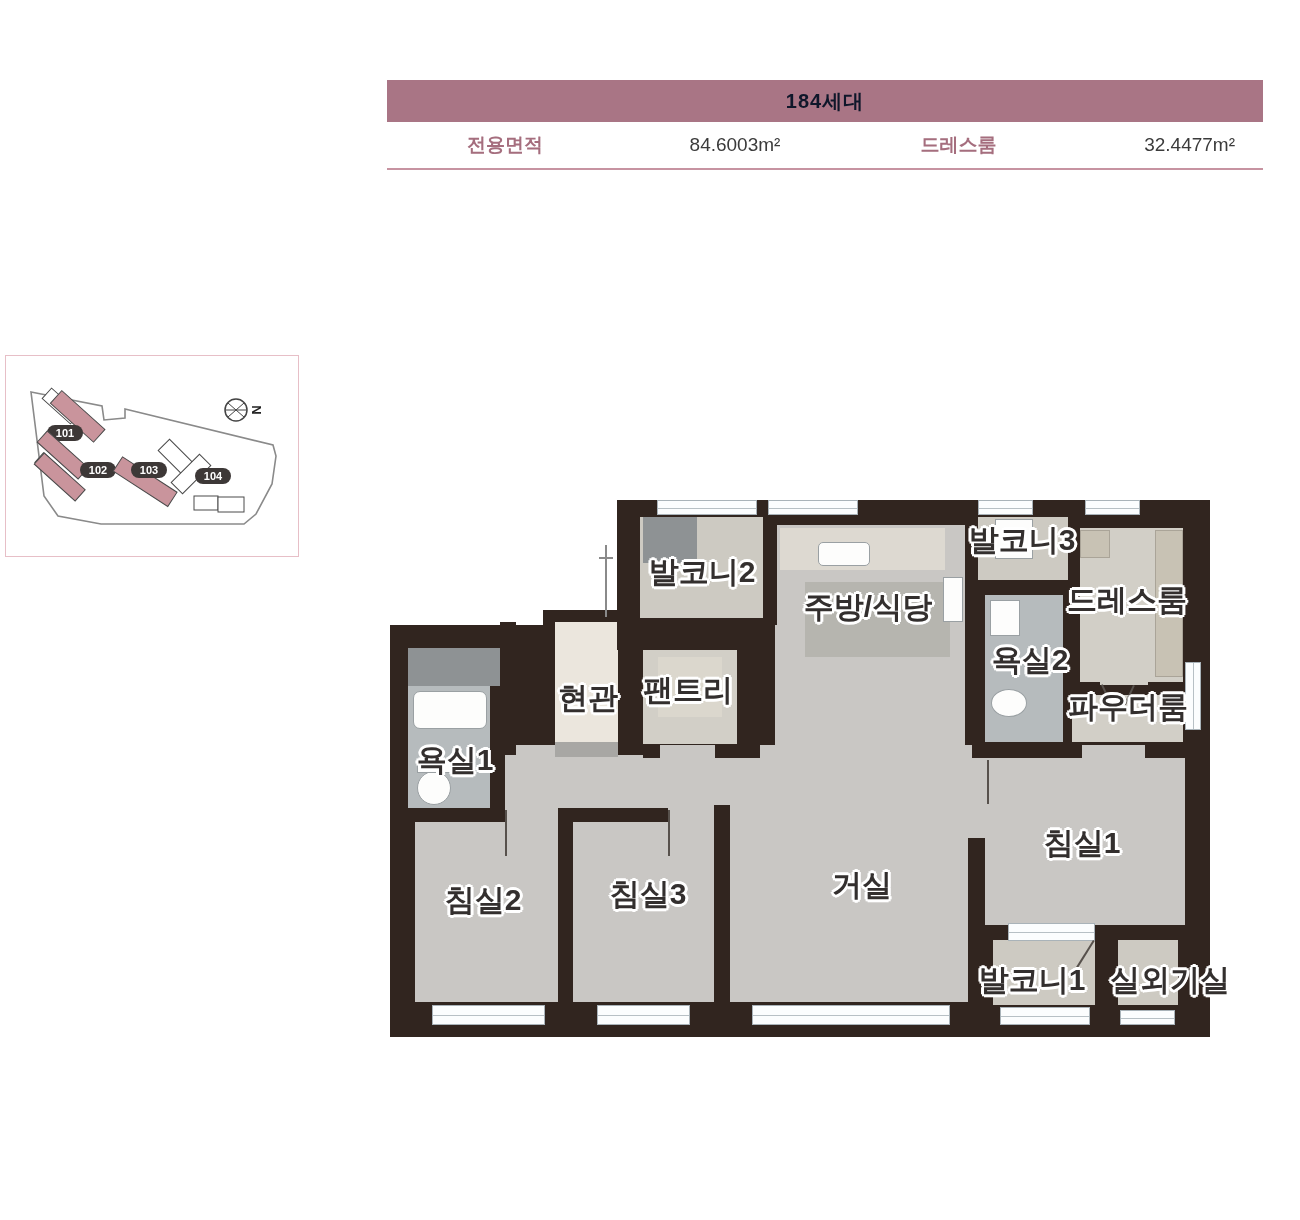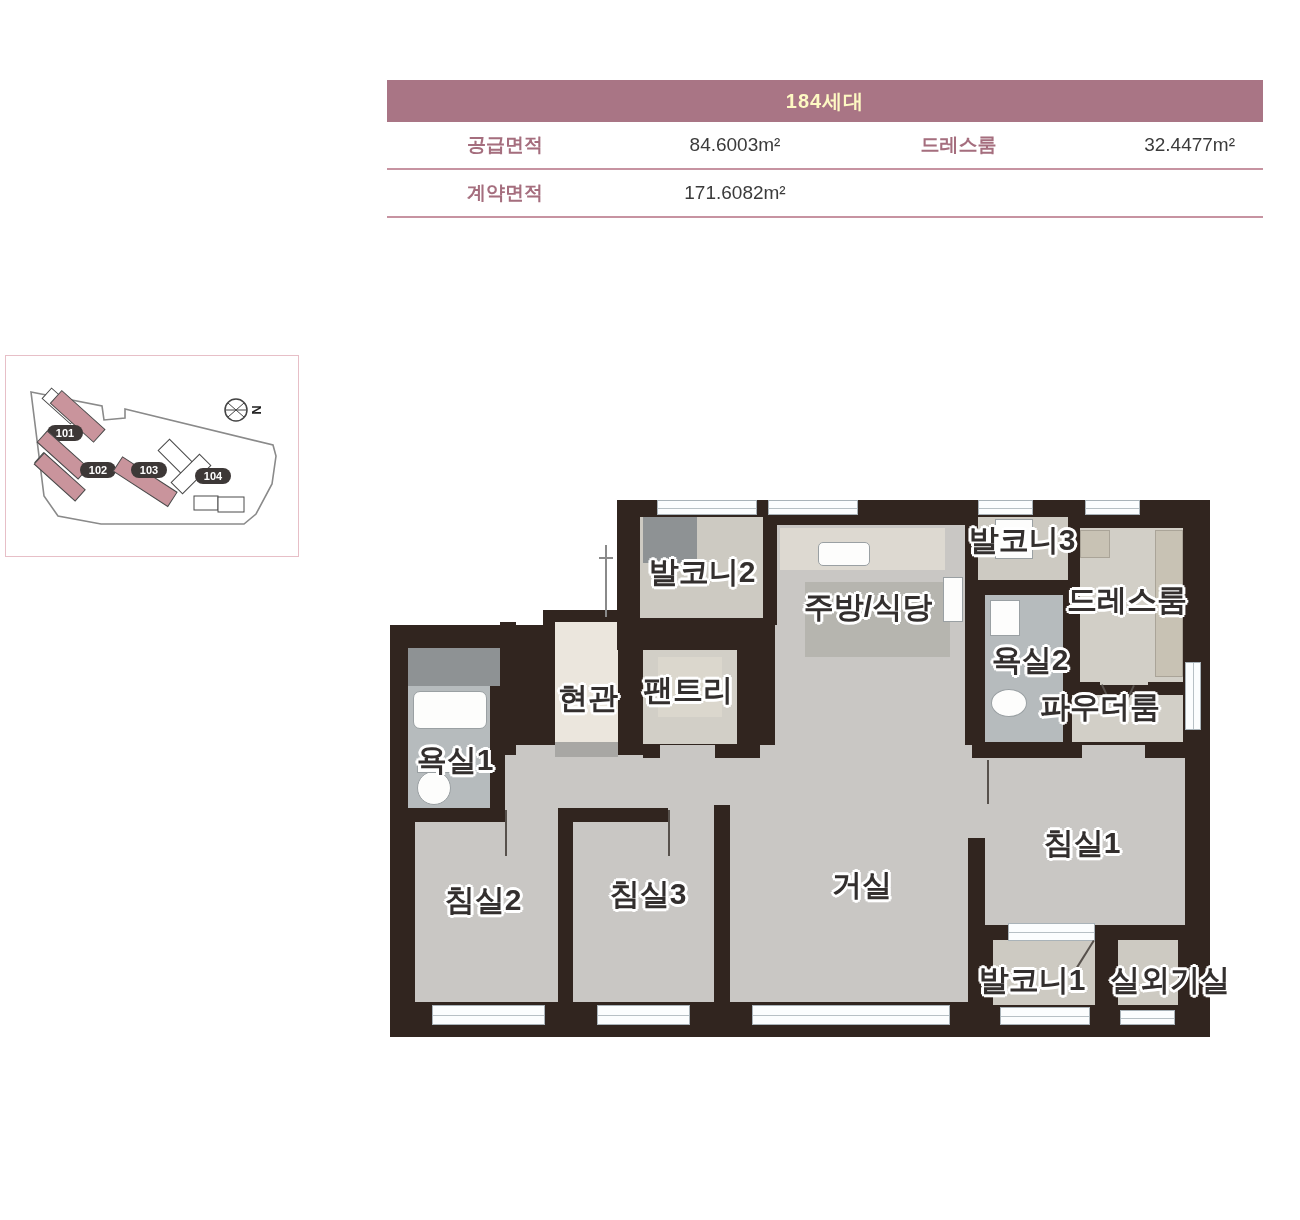--- a/index.html
+++ b/index.html
@@ -5,21 +5,21 @@
   html,body{margin:0;padding:0;background:#fff;}
   body{font-family:"Liberation Sans","DejaVu Sans",sans-serif;}
   #canvas{position:relative;width:1300px;height:1220px;background:#fff;overflow:hidden;}
 
   
   #title{position:absolute;left:10px;top:76px;color:#b17e8c;font-size:118px;font-weight:600;letter-spacing:-2px;line-height:1.15;}
   #title sup{font-size:52px;font-weight:700;position:relative;top:-8px;left:-6px;}
 
   
   #tbl{position:absolute;left:387px;top:80px;width:876px;}
-  #tbl .hdr{height:42px;background:#a97585;color:#fef9c3;font-size:20px;font-weight:700;
+  #tbl .hdr{height:42px;background:#a97585;color:#0f172a;font-size:20px;font-weight:700;
     display:flex;align-items:center;justify-content:center;letter-spacing:1px;}
   #tbl .row{display:flex;height:46px;border-bottom:2px solid #c793a1;font-size:19px;align-items:center;}
   #tbl .c{text-align:center;}
   #tbl .c1{width:236px;} #tbl .c2{width:224px;} #tbl .c3{width:223px;}
   #tbl .c4{width:193px;text-align:right;padding-right:28px;box-sizing:border-box;}
   #tbl .lab{color:#a56e7e;font-weight:700;}
   #tbl .val{color:#3b3b3b;}
 
   
   #sitemap{position:absolute;left:5px;top:355px;width:292px;height:200px;border:1px solid #e7bfc7;background:#fff;}
@@ -54,30 +54,24 @@
 </style>
 </head>
 <body>
 
 <div id="canvas">
 
 
   <div id="tbl">
     <div class="hdr">184세대</div>
     <div class="row">
-      <div class="c c1 lab">공급면적</div>
+      <div class="c c1 lab">전용면적</div>
       <div class="c c2 val">84.6003m²</div>
       <div class="c c3 lab">드레스룸</div>
       <div class="c4 val">32.4477m²</div>
-    </div>
-    <div class="row">
-      <div class="c c1 lab">계약면적</div>
-      <div class="c c2 val">171.6082m²</div>
-      <div class="c c3 lab"></div>
-      <div class="c4 val"></div>
     </div>
   </div>
 
   <div id="sitemap">
     <svg width="292" height="200" viewBox="0 0 292 200">
       <polygon points="25,36 96,50 98,64 119,62 119,53 267,89 270,100 266,128 250,158 238,168 95,168 52,160 38,140 25,36" fill="none" stroke="#8a8a8a" stroke-width="1.6"></polygon>
 
       <g>
         <rect x="36" y="43" width="38" height="14" fill="#ffffff" stroke="#4a4a4a" transform="rotate(42 55 50)"></rect>
         <rect x="43" y="52" width="58" height="17" fill="#c9949c" stroke="#4a4a4a" transform="rotate(42 72 60)"></rect>
@@ -203,21 +197,21 @@
     <div class="ant" style="left:220px;top:48px;width:2px;height:72px"></div>
     <div class="ant" style="left:214px;top:60px;width:14px;height:2px"></div>
 
     <span class="rl" style="left:317px;top:75px">발코니2</span>
     <span class="rl" style="left:483px;top:110px">주방/식당</span>
     <span class="rl" style="left:637px;top:43px">발코니3</span>
     <span class="rl" style="left:742px;top:103px">드레스룸</span>
     <span class="rl" style="left:203px;top:201px">현관</span>
     <span class="rl" style="left:303px;top:193px">팬트리</span>
     <span class="rl" style="left:645px;top:163px">욕실2</span>
-    <span class="rl" style="left:715px;top:210px">파우더룸</span>
+    <span class="rl" style="left:743px;top:210px">파우더룸</span>
     <span class="rl" style="left:70px;top:263px">욕실1</span>
     <span class="rl" style="left:98px;top:403px">침실2</span>
     <span class="rl" style="left:263px;top:397px">침실3</span>
     <span class="rl" style="left:477px;top:388px">거실</span>
     <span class="rl" style="left:697px;top:346px">침실1</span>
     <span class="rl" style="left:647px;top:483px">발코니1</span>
     <span class="rl" style="left:785px;top:483px">실외기실</span>
   </div>
 
 </div>

